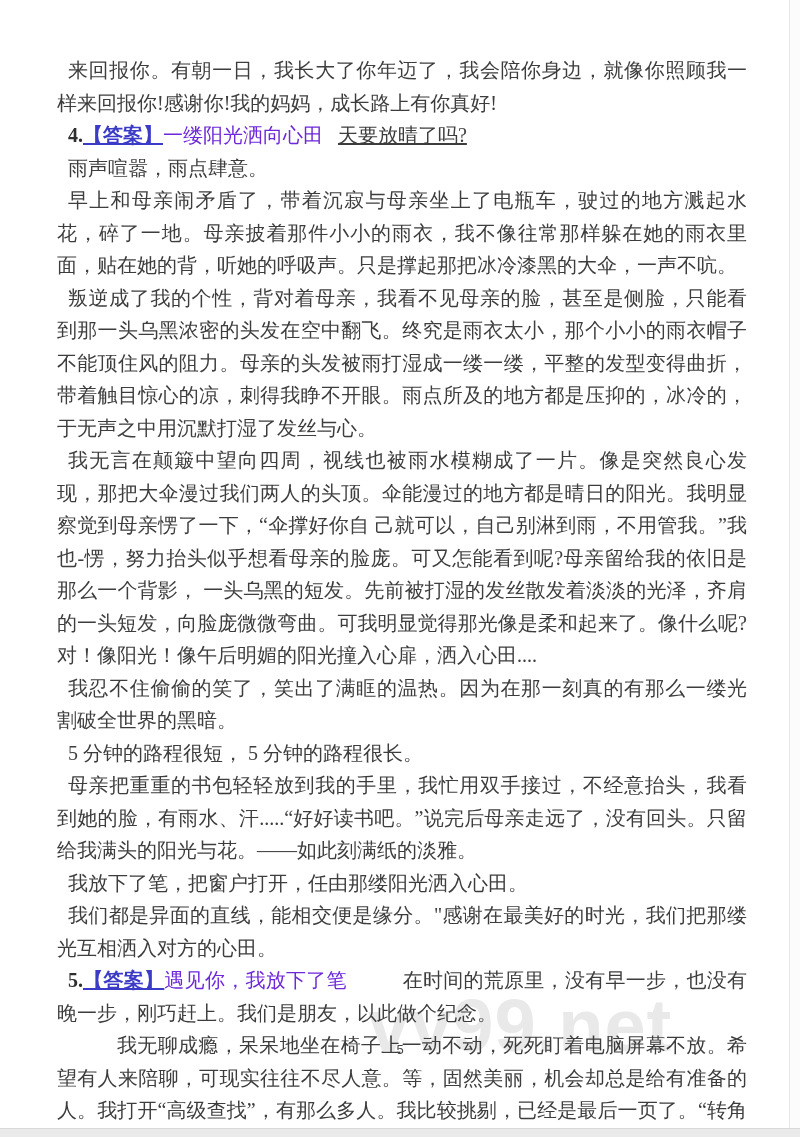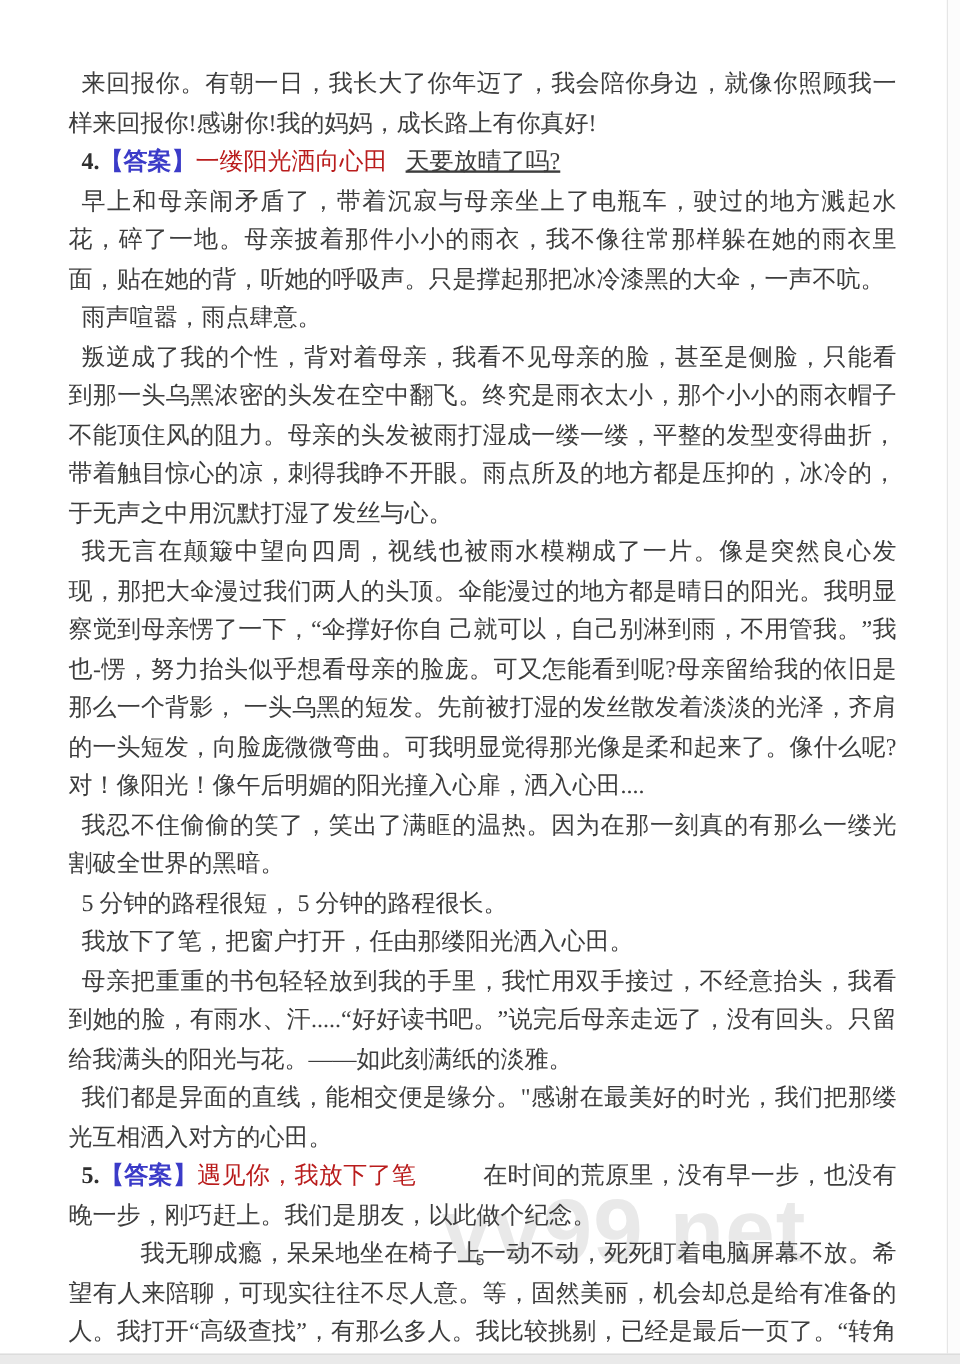--- a/index.html
+++ b/index.html
@@ -25,22 +25,22 @@
     line-height: 32.5px;
     text-align: justify;
   }
   p.para {
     text-indent: 0.55em;
     margin: 0;
     word-break: break-all;
   }
   p.indent-3 { text-indent: 3em; }
   .num { font-weight: bold; color: #2f2f2f; }
-  .ans-label { font-weight: bold; color: var(--answer-blue, #3b3bc8); }
-  .title { color: #b91c1c; }
+  .ans-label { font-weight: bold; color: var(--answer-blue, #3b3bc8); text-decoration: underline; }
+  .title { color: #6d28d9; }
   .subtitle { margin-left: 15px; text-decoration: underline; }
   .lead { margin-left: 56px; }
   .watermark {
     position: absolute;
     z-index: 1;
     left: 348px; top: 983px;
     font-family: Liberation Sans, sans-serif;
     font-weight: bold;
     font-size: 74px;
     letter-spacing: 1px;
@@ -81,28 +81,28 @@
 <div class="page">
 
   <div class="watermark">vv99.net</div>
 
   <div class="content">
 
     <p class="para">来回报你。有朝一日，我长大了你年迈了，我会陪你身边，就像你照顾我一样来回报你!感谢你!我的妈妈，成长路上有你真好!</p>
 
     <p class="para head"><span class="num">4.</span><span class="ans-label">【答案】</span><span class="title">一缕阳光洒向心田</span><span class="subtitle">天要放晴了吗?</span></p>
 
+    <p class="para">雨声喧嚣，雨点肆意。</p>
     <p class="para">早上和母亲闹矛盾了，带着沉寂与母亲坐上了电瓶车，驶过的地方溅起水花，碎了一地。母亲披着那件小小的雨衣，我不像往常那样躲在她的雨衣里面，贴在她的背，听她的呼吸声。只是撑起那把冰冷漆黑的大伞，一声不吭。</p>
-    <p class="para">雨声喧嚣，雨点肆意。</p>
     <p class="para">叛逆成了我的个性，背对着母亲，我看不见母亲的脸，甚至是侧脸，只能看到那一头乌黑浓密的头发在空中翻飞。终究是雨衣太小，那个小小的雨衣帽子不能顶住风的阻力。母亲的头发被雨打湿成一缕一缕，平整的发型变得曲折，带着触目惊心的凉，刺得我睁不开眼。雨点所及的地方都是压抑的，冰冷的，于无声之中用沉默打湿了发丝与心。</p>
     <p class="para">我无言在颠簸中望向四周，视线也被雨水模糊成了一片。像是突然良心发现，那把大伞漫过我们两人的头顶。伞能漫过的地方都是晴日的阳光。我明显察觉到母亲愣了一下，“伞撑好你自 己就可以，自己别淋到雨，不用管我。”我也-愣，努力抬头似乎想看母亲的脸庞。可又怎能看到呢?母亲留给我的依旧是那么一个背影， 一头乌黑的短发。先前被打湿的发丝散发着淡淡的光泽，齐肩的一头短发，向脸庞微微弯曲。可我明显觉得那光像是柔和起来了。像什么呢?对！像阳光！像午后明媚的阳光撞入心扉，洒入心田....</p>
     <p class="para">我忍不住偷偷的笑了，笑出了满眶的温热。因为在那一刻真的有那么一缕光割破全世界的黑暗。</p>
     <p class="para">5 分钟的路程很短， 5 分钟的路程很长。</p>
+    <p class="para">母亲把重重的书包轻轻放到我的手里，我忙用双手接过，不经意抬头，我看到她的脸，有雨水、汗.....“好好读书吧。”说完后母亲走远了，没有回头。只留给我满头的阳光与花。——如此刻满纸的淡雅。</p>
     <p class="para">我放下了笔，把窗户打开，任由那缕阳光洒入心田。</p>
-    <p class="para">母亲把重重的书包轻轻放到我的手里，我忙用双手接过，不经意抬头，我看到她的脸，有雨水、汗.....“好好读书吧。”说完后母亲走远了，没有回头。只留给我满头的阳光与花。——如此刻满纸的淡雅。</p>
     <p class="para">我们都是异面的直线，能相交便是缘分。"感谢在最美好的时光，我们把那缕光互相洒入对方的心田。</p>
 
     <p class="para head"><span class="num">5.</span><span class="ans-label">【答案】</span><span class="title">遇见你，我放下了笔</span><span class="lead">在时间的荒原里，没有早一步，也没有晚一步，刚巧赶上。我们是朋友，以此做个纪念。</span></p>
 
     <p class="para indent-3">我无聊成瘾，呆呆地坐在椅子上一动不动，死死盯着电脑屏幕不放。希望有人来陪聊，可现实往往不尽人意。等，固然美丽，机会却总是给有准备的人。我打开“高级查找”，有那么多人。我比较挑剔，已经是最后一页了。“转角音乐”--我喜欢，就是你了。</p>
 
   </div>
 
   <div class="page-number">5</div>
 

